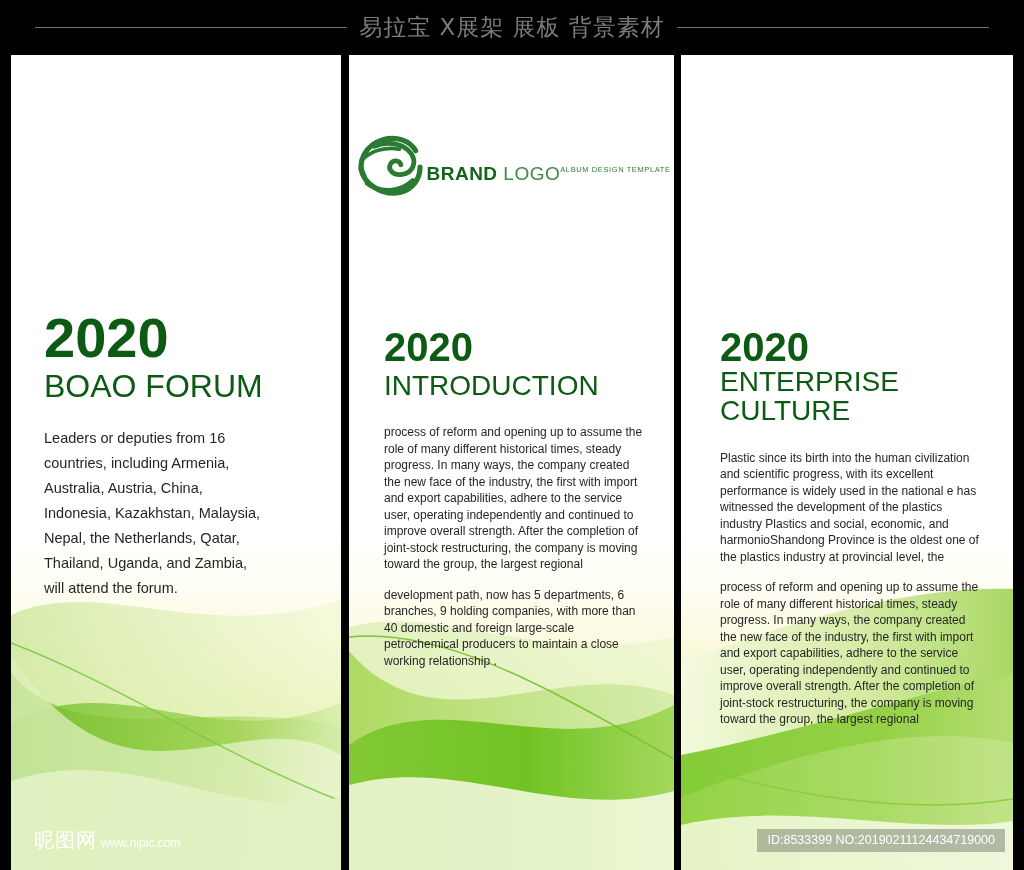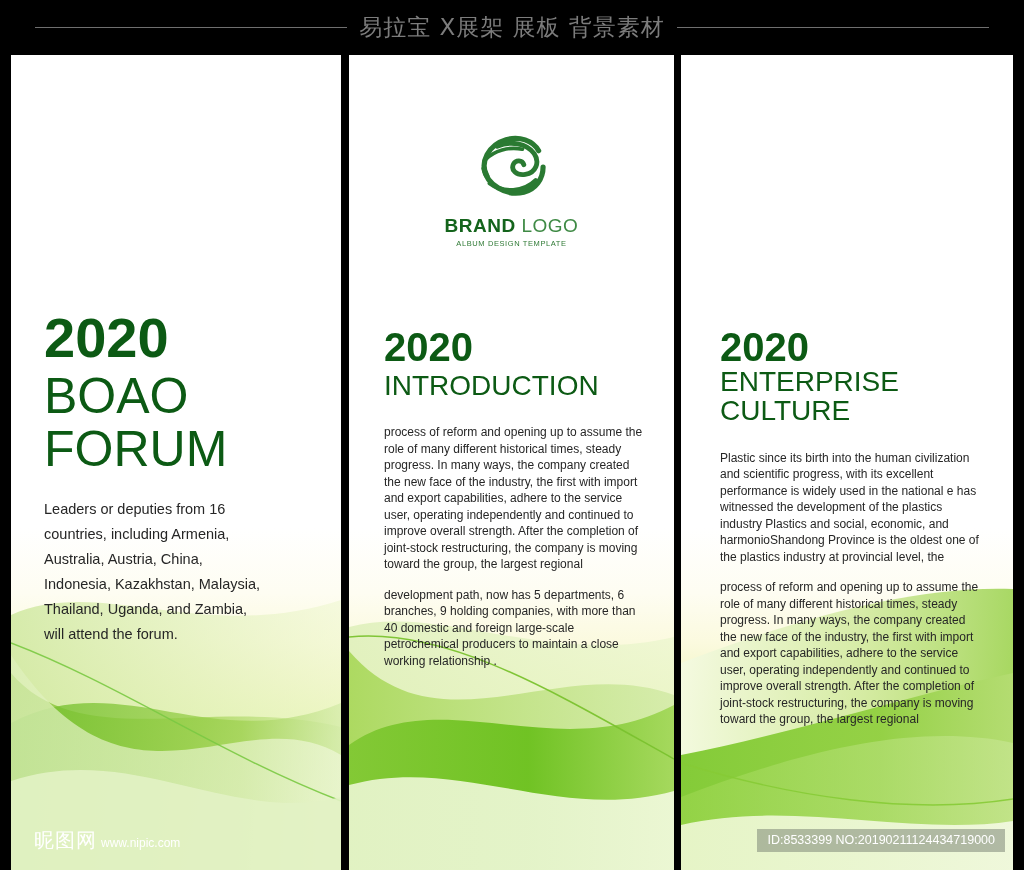--- a/index.html
+++ b/index.html
@@ -43,21 +43,21 @@
        #ffffff 0%, #ffffff 58%, #fefdf2 66%,
        #fbfadf 72%, #f3f6c8 77%, #eaf5b4 81%, #e6f5b9 86%,
        #e9f7c8 92%, #eef9d6 97%, #f2fade 100%);
   }
   .waves{ position:absolute; left:0; right:0; bottom:0; height:100%; }
   .waves svg{ display:block; width:100%; height:100%; }
 
   
   .logo-block{
     position:absolute; left:0; right:0; top:75px;
-    display:flex; flex-direction:column; align-items:center;justify-content:center;
+    display:flex; flex-direction:row; align-items:center;justify-content:center;
   }
   .logo-mark{ width:74px; height:74px; }
   .logo-name{
     margin-top:12px; font-size:19px; letter-spacing:.5px; line-height:1;
     font-family:"Liberation Sans", sans-serif;
   }
   .logo-name .b{ color:#14641c; font-weight:bold; }
   .logo-name .l{ color:#3f8a45; font-weight:normal; }
   .logo-sub{
     margin-top:4px; font-size:7.5px; color:#2f7a35; letter-spacing:.6px;
@@ -72,21 +72,21 @@
 
   .year{
     color:#0c5a14; font-weight:bold; line-height:1;
     font-family:"Liberation Sans", sans-serif;
   }
   .subtitle{
     color:#0c5a14; font-weight:normal; line-height:1.05;
     font-family:"Liberation Sans", sans-serif;
   }
   #panel-1 .year{ font-size:56px; }
-  #panel-1 .subtitle{ font-size:50px; margin-top:4px; }
+  #panel-1 .subtitle{ font-size:32px; margin-top:4px; }
   #panel-2 .year{ font-size:40px; }
   #panel-2 .subtitle{ font-size:28px; margin-top:4px; }
   #panel-3 .year{ font-size:40px; }
   #panel-3 .subtitle{ font-size:28px; }
 
   .body-lines{ color:#262626; }
   #panel-1 .body-lines{ margin-top:22px; font-size:14.5px; line-height:25px; }
   #panel-2 .body-lines{ margin-top:24px; font-size:12px;   line-height:16.5px; }
   #panel-3 .body-lines{ margin-top:24px; font-size:12px;   line-height:16.5px; }
   .para{ margin-bottom:14px; }
@@ -152,20 +152,21 @@
     </div>
 
     <div class="content">
       <div class="year">2020</div>
       <div class="subtitle">BOAO FORUM</div>
       <div class="body-lines">
         <div>Leaders or deputies from 16</div>
         <div>countries, including Armenia,</div>
         <div>Australia, Austria, China,</div>
         <div>Indonesia, Kazakhstan, Malaysia,</div>
+        <div>Nepal, the Netherlands, Qatar,</div>
         <div>Thailand, Uganda, and Zambia,</div>
         <div>will attend the forum.</div>
       </div>
     </div>
 
     <div class="watermark-left">
       <span class="watermark-cn">昵图网</span>
       <span class="watermark-url">www.nipic.com</span>
     </div>
   </div>

